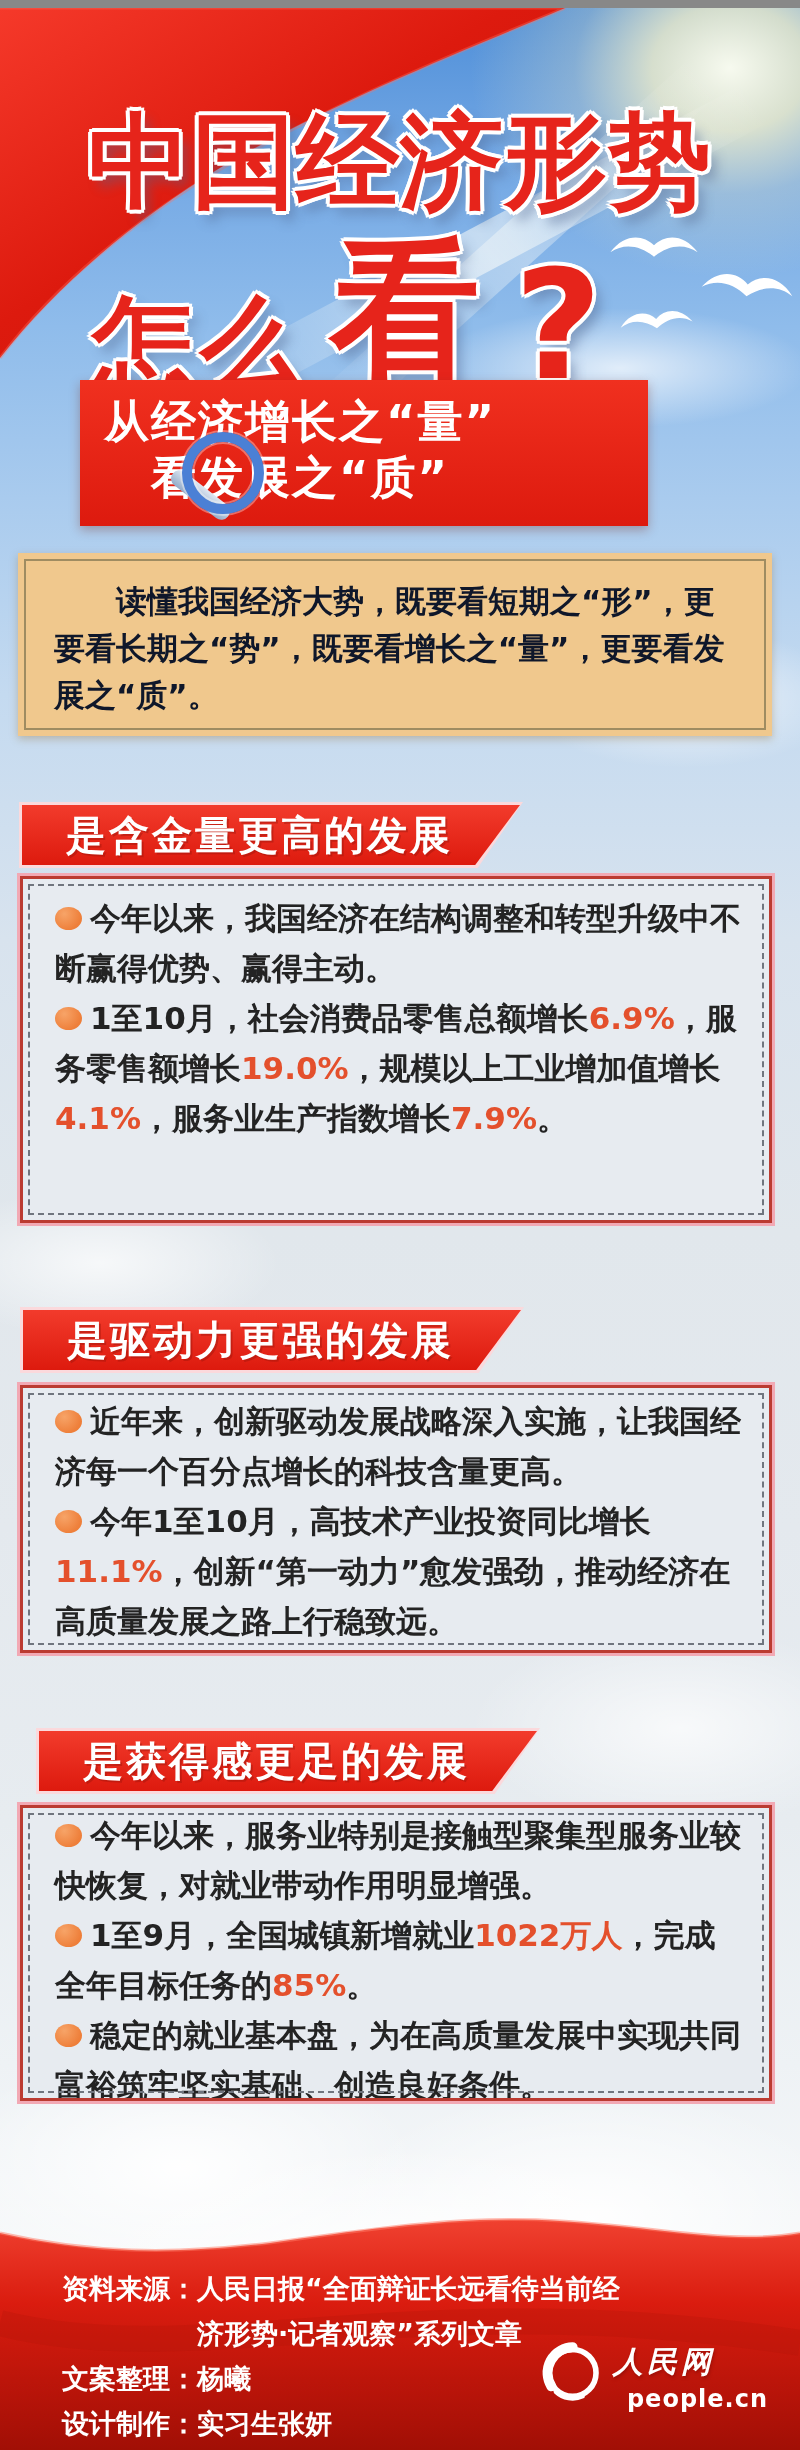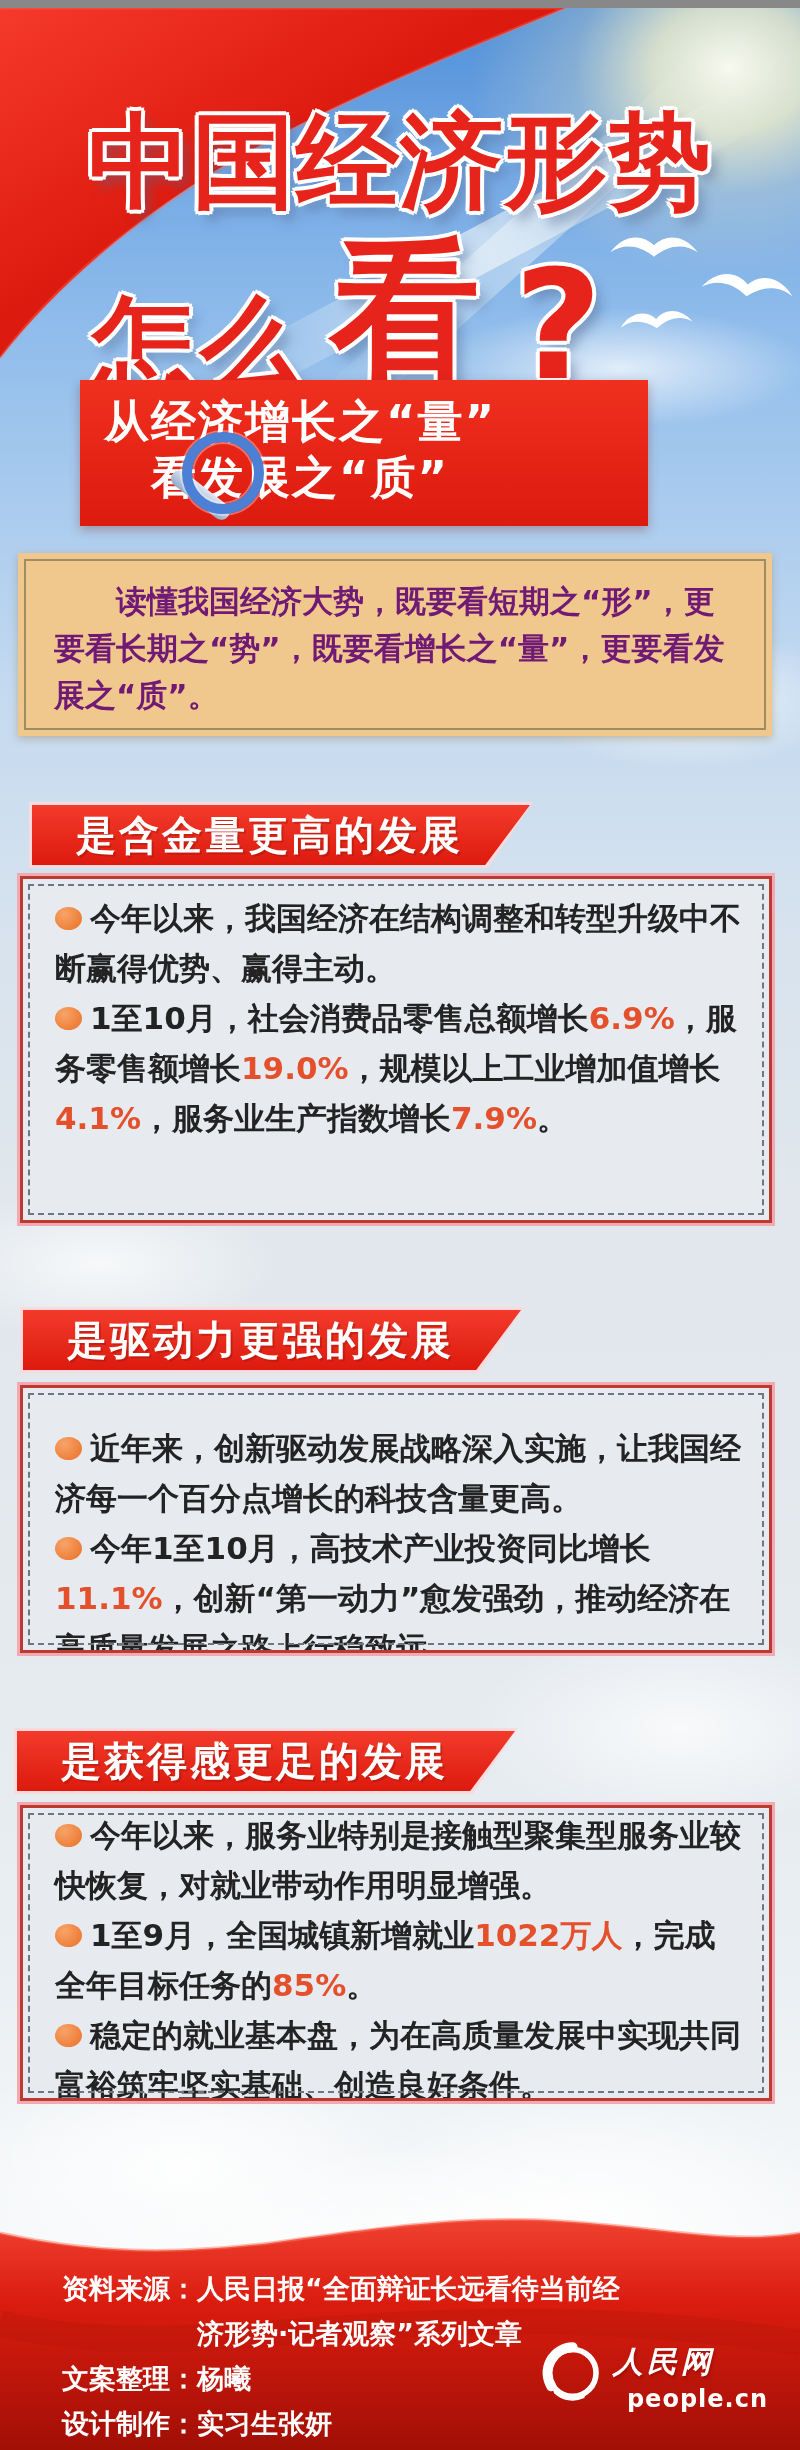--- a/index.html
+++ b/index.html
@@ -55,21 +55,21 @@
   .magnifier-ring{position:absolute;left:102px;top:52px;width:82px;height:82px;border-radius:50%;
     border:10px solid var(--magnifier_blue);
     box-shadow:0 0 0 2px rgba(255,255,255,.35),inset 0 0 0 2px rgba(255,255,255,.35);}
   .magnifier-handle{position:absolute;left:78px;top:128px;width:70px;height:17px;border-radius:9px;
     background:linear-gradient(180deg,#dfe8f2,#93abc9);transform:rotate(38deg);transform-origin:right center;}
 
   
   .intro-box{left:18px;top:545px;width:754px;height:183px;background:var(--beige_bg);
     box-shadow:inset 0 0 0 6px var(--beige_bg),inset 0 0 0 8px var(--beige_border),0 3px 8px rgba(150,120,70,.4);
     padding:25px 36px 0 36px;}
-  .intro-text{font-size:31px;font-weight:700;color:#701a75;line-height:47px;text-indent:2em;letter-spacing:0px;}
+  .intro-text{font-size:31px;font-weight:700;color:#0f172a;line-height:47px;text-indent:2em;letter-spacing:0px;}
 
   
   .ribbon{width:504px;height:66px;padding:3px;background:#fbd9dc;
     clip-path:polygon(0 0,100% 0,91% 100%,0 100%);filter:drop-shadow(2px 4px 4px rgba(150,60,50,.35));}
   .ribbon-fill{width:100%;height:100%;background:linear-gradient(180deg,#f23b2c,#dd1a0e);
     clip-path:polygon(0 0,100% 0,91% 100%,0 100%);display:flex;align-items:center;padding-left:44px;}
   .ribbon-fill span{color:#fff;font-size:40px;font-weight:900;letter-spacing:3px;
     text-shadow:2px 2px 0 rgba(150,20,10,.4);}
 
   
@@ -149,41 +149,41 @@
       <div>看发展之“质”</div>
     </div>
     <div class="magnifier-handle"></div>
     <div class="magnifier-ring"></div>
   </div>
 
   <div class="abs intro-box">
     <p class="intro-text">读懂我国经济大势，既要看短期之“形”，更要看长期之“势”，既要看增长之“量”，更要看发展之“质”。</p>
   </div>
 
-  <div class="abs ribbon" style="left:29px;top:794px;">
+  <div class="abs ribbon" style="left:19px;top:794px;">
     <div class="ribbon-fill">
         <span>是含金量更高的发展</span>
       </div>
   </div>
   <div class="abs content-box" style="top:868px;height:347px;">
     <p class="bullet-p"><span class="dot"></span><span><span>今年以来，我国经济在结构调整和转型升级中不断赢得优势、赢得主动。</span></span></p>
     <p class="bullet-p"><span class="dot"></span><span><span>1至10月，社会消费品零售总额增长</span><span class="hl">6.9%</span><span>，服务零售额增长</span><span class="hl">19.0%</span><span>，规模以上工业增加值增长</span><span class="hl">4.1%</span><span>，服务业生产指数增长</span><span class="hl">7.9%</span><span>。</span></span></p>
   </div>
 
   <div class="abs ribbon" style="left:20px;top:1299px;">
     <div class="ribbon-fill">
         <span>是驱动力更强的发展</span>
       </div>
   </div>
-  <div class="abs content-box" style="top:1377px;height:268px;padding-top:35px;">
+  <div class="abs content-box" style="top:1377px;height:268px;padding-top:8px;">
     <p class="bullet-p"><span class="dot"></span><span><span>近年来，创新驱动发展战略深入实施，让我国经济每一个百分点增长的科技含量更高。</span></span></p>
     <p class="bullet-p"><span class="dot"></span><span><span>今年1至10月，高技术产业投资同比增长</span><span class="hl">11.1%</span><span>，创新“第一动力”愈发强劲，推动经济在高质量发展之路上行稳致远。</span></span></p>
   </div>
 
-  <div class="abs ribbon" style="left:14px;top:1720px;">
+  <div class="abs ribbon" style="left:36px;top:1720px;">
     <div class="ribbon-fill">
         <span>是获得感更足的发展</span>
       </div>
   </div>
   <div class="abs content-box" style="top:1797px;height:296px;padding-top:2px;">
     <p class="bullet-p"><span class="dot"></span><span><span>今年以来，服务业特别是接触型聚集型服务业较快恢复，对就业带动作用明显增强。</span></span></p>
     <p class="bullet-p"><span class="dot"></span><span><span>1至9月，全国城镇新增就业</span><span class="hl">1022万人</span><span>，完成全年目标任务的</span><span class="hl">85%</span><span>。</span></span></p>
     <p class="bullet-p"><span class="dot"></span><span><span>稳定的就业基本盘，为在高质量发展中实现共同富裕筑牢坚实基础、创造良好条件。</span></span></p>
   </div>
 

